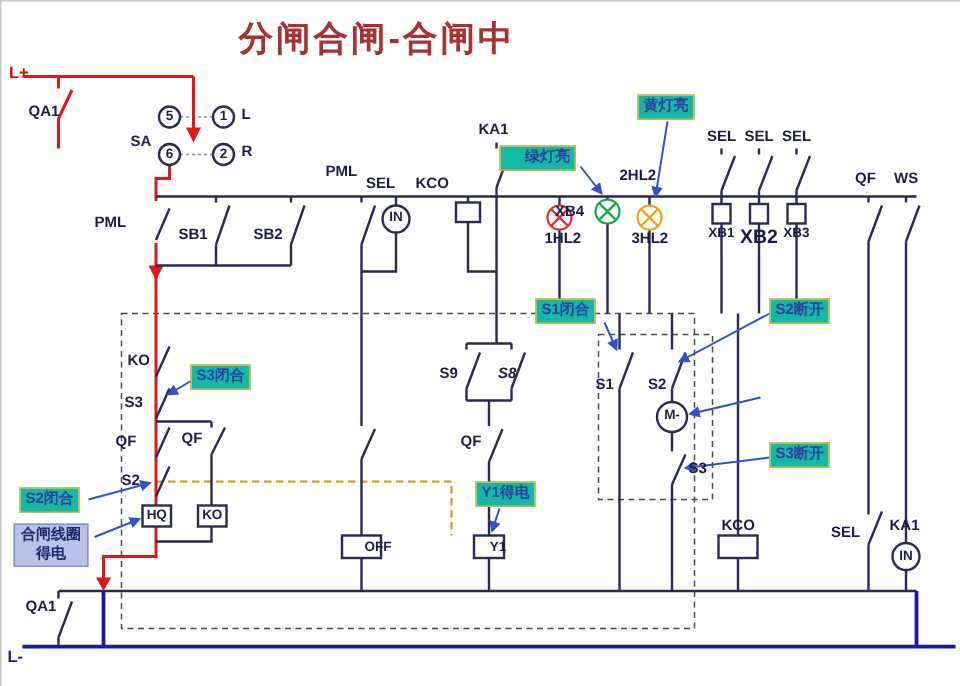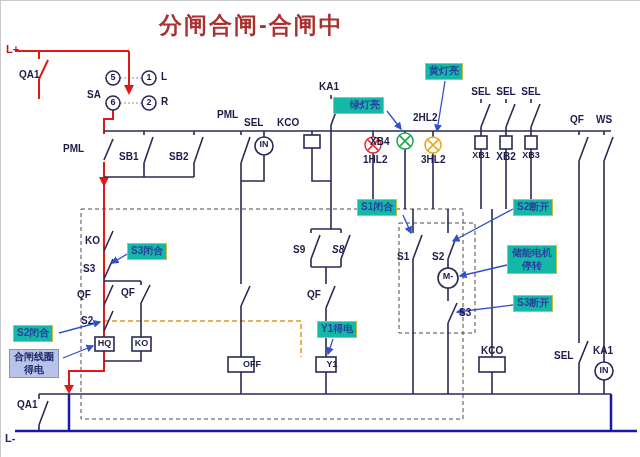--- a/index.html
+++ b/index.html
@@ -171,21 +171,21 @@
   <div class="lbl ctr" style="left:253px;top:139px;width:20px;font-size:9px;">IN</div>
   <div class="lbl" style="left:322px;top:135px;margin-left:47px;">XB4</div>
   <div class="lbl" style="left:318px;top:80px;">KA1</div>
   <div class="lbl" style="left:362px;top:153px;">1HL2</div>
   <div class="lbl" style="left:388px;top:111px;margin-left:24px;">2HL2</div>
   <div class="lbl" style="left:420px;top:153px;">3HL2</div>
   <div class="lbl ctr" style="left:468px;top:85px;width:24px;">SEL</div>
   <div class="lbl ctr" style="left:493px;top:85px;width:24px;">SEL</div>
   <div class="lbl ctr" style="left:518px;top:85px;width:24px;">SEL</div>
   <div class="lbl ctr" style="left:466px;top:150px;width:28px;font-size:9px;">XB1</div>
-  <div class="lbl ctr" style="left:491px;top:150px;width:28px;font-size:10px;">XB2</div>
+  <div class="lbl ctr" style="left:491px;top:150px;width:28px;font-size:13px;">XB2</div>
   <div class="lbl ctr" style="left:516px;top:150px;width:28px;font-size:9px;">XB3</div>
   <div class="lbl" style="left:569px;top:113px;">QF</div>
   <div class="lbl" style="left:595px;top:113px;">WS</div>
 
   <div class="lbl" style="left:84px;top:234px;">KO</div>
   <div class="lbl" style="left:82px;top:262px;">S3</div>
   <div class="lbl" style="left:76px;top:288px;">QF</div>
   <div class="lbl" style="left:120px;top:286px;">QF</div>
   <div class="lbl" style="left:80px;top:314px;">S2</div>
   <div class="lbl ctr" style="left:94px;top:338px;width:19px;font-size:9px;">HQ</div>
@@ -202,20 +202,19 @@
   <div class="lbl" style="left:480px;top:344px;">KCO</div>
   <div class="lbl" style="left:553px;top:349px;">SEL</div>
   <div class="lbl" style="left:592px;top:344px;">KA1</div>
   <div class="lbl ctr" style="left:593px;top:365px;width:20px;font-size:9px;">IN</div>
   <div class="lbl" style="left:16px;top:398px;">QA1</div>
 
   <div class="callout" style="left:332px;top:96px;padding-left:16px;">绿灯亮</div>
   <div class="callout" style="left:424px;top:62px;">黄灯亮</div>
   <div class="callout" style="left:356px;top:198px;">S1闭合</div>
   <div class="callout" style="left:512px;top:198px;">S2断开</div>
-  <div class="callout wrap" style="left:506px;top:244px;width:42px;">储能电机停转</div>
   <div class="callout" style="left:512px;top:294px;">S3断开</div>
   <div class="callout" style="left:126px;top:242px;">S3闭合</div>
   <div class="callout" style="left:12px;top:324px;">S2闭合</div>
   <div class="callout" style="left:316px;top:320px;">Y1得电</div>
   <div class="callout wrap coil" style="left:8px;top:348px;width:42px;">合闸线圈得电</div>
 
 </div>
 
 </body></html>

